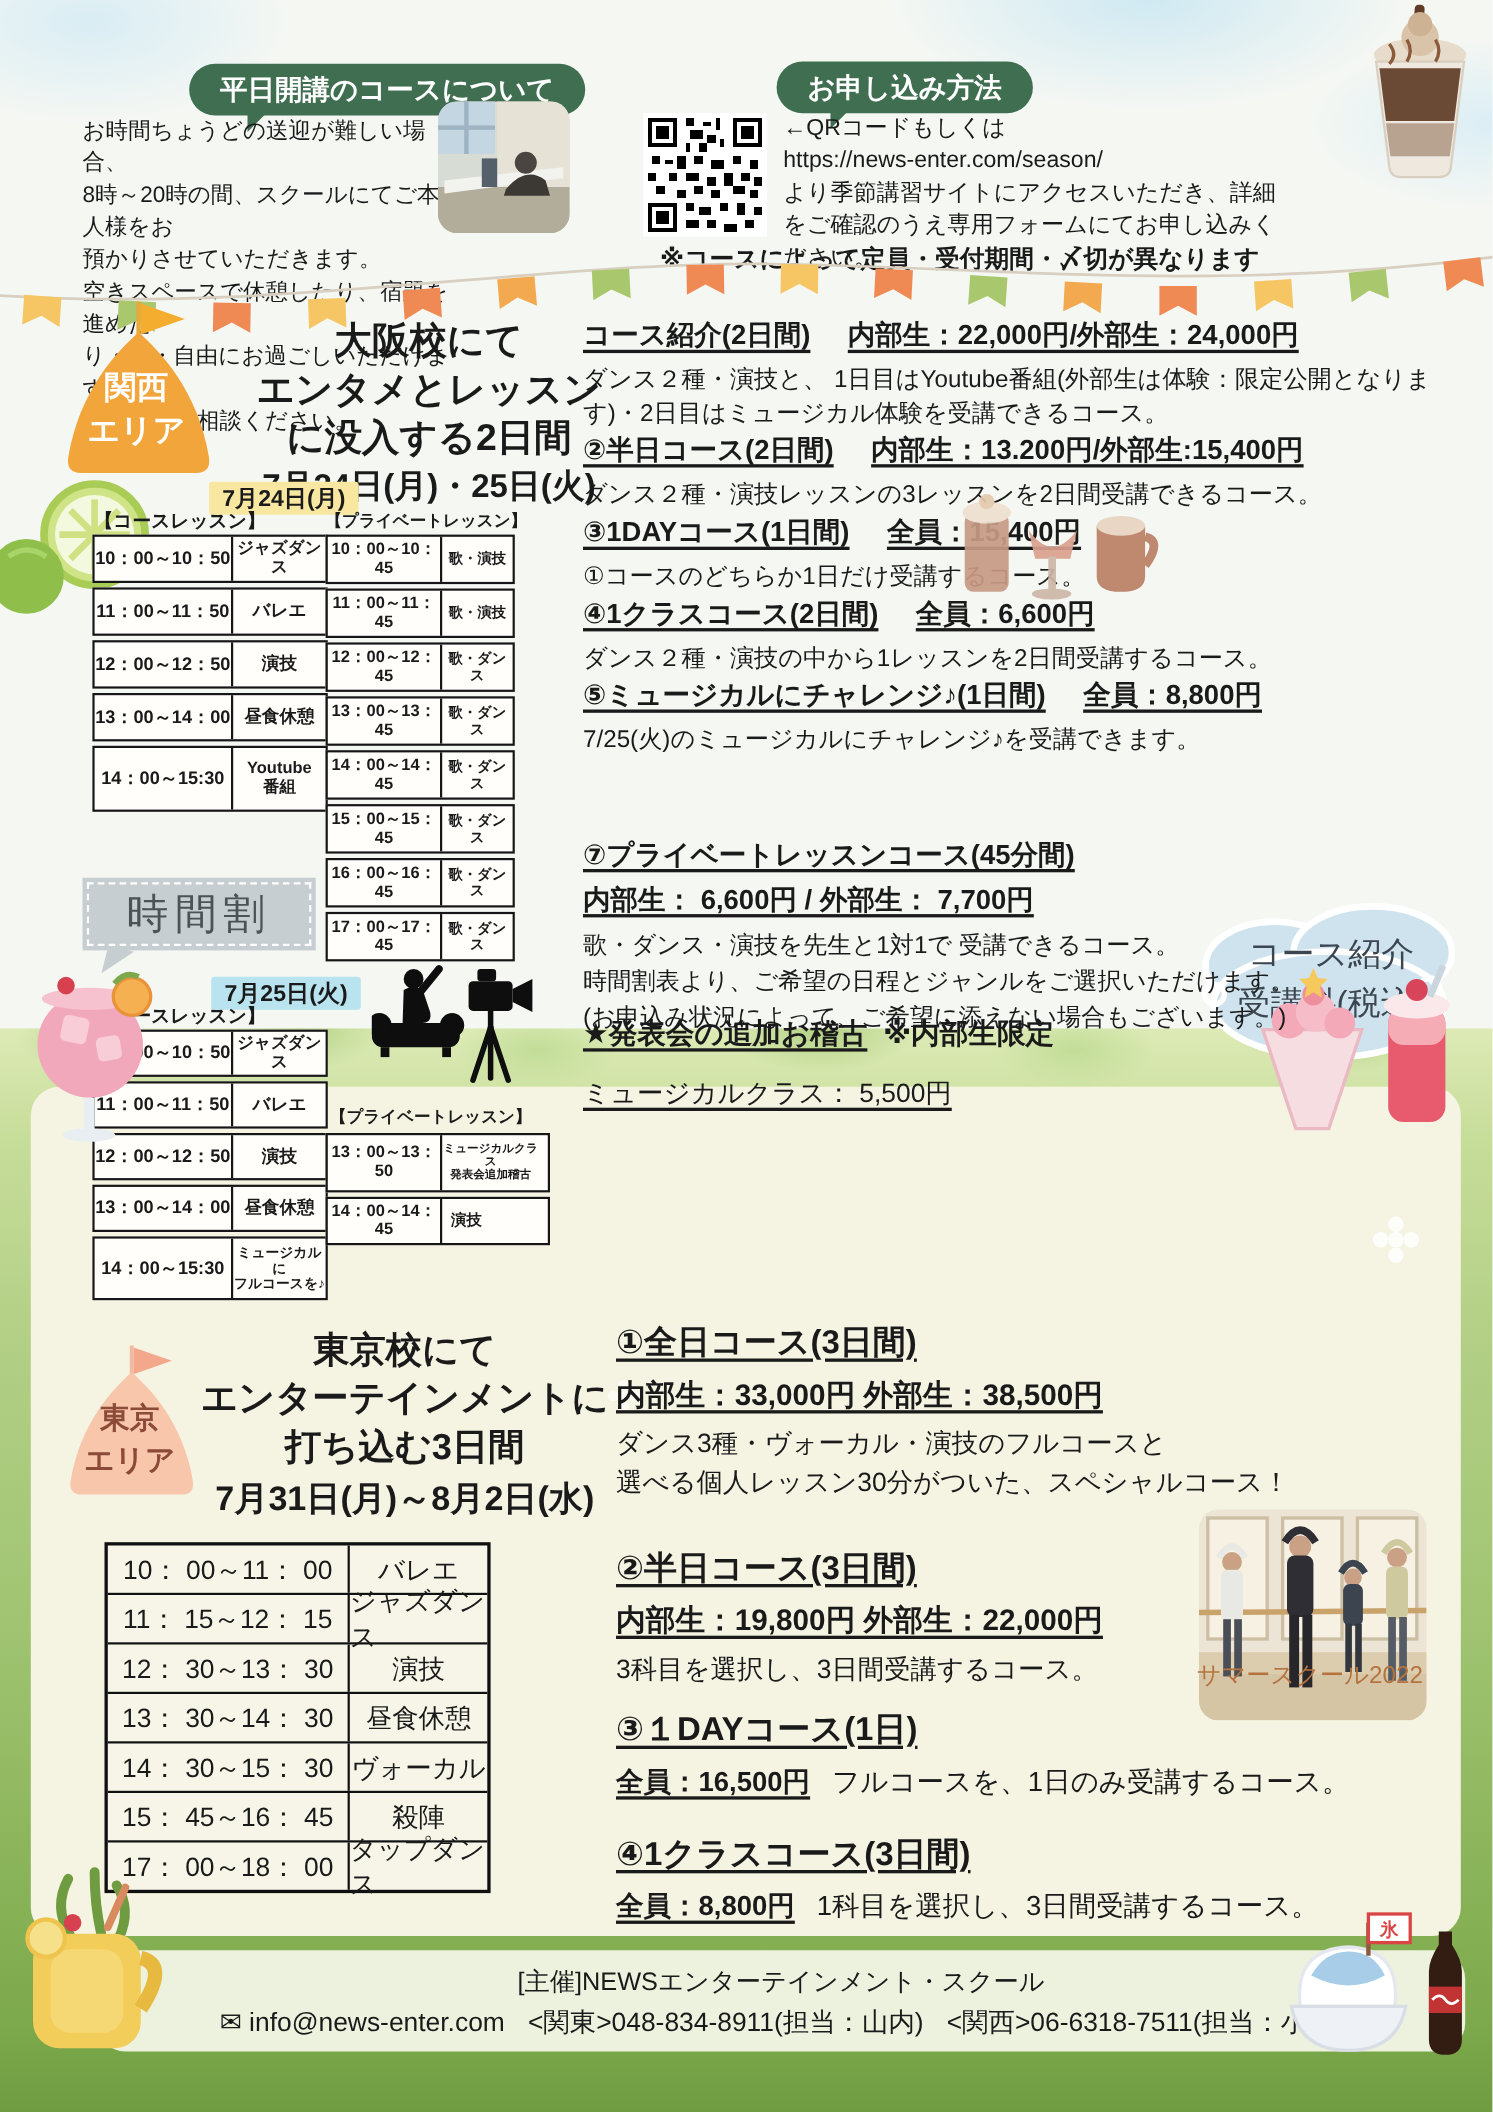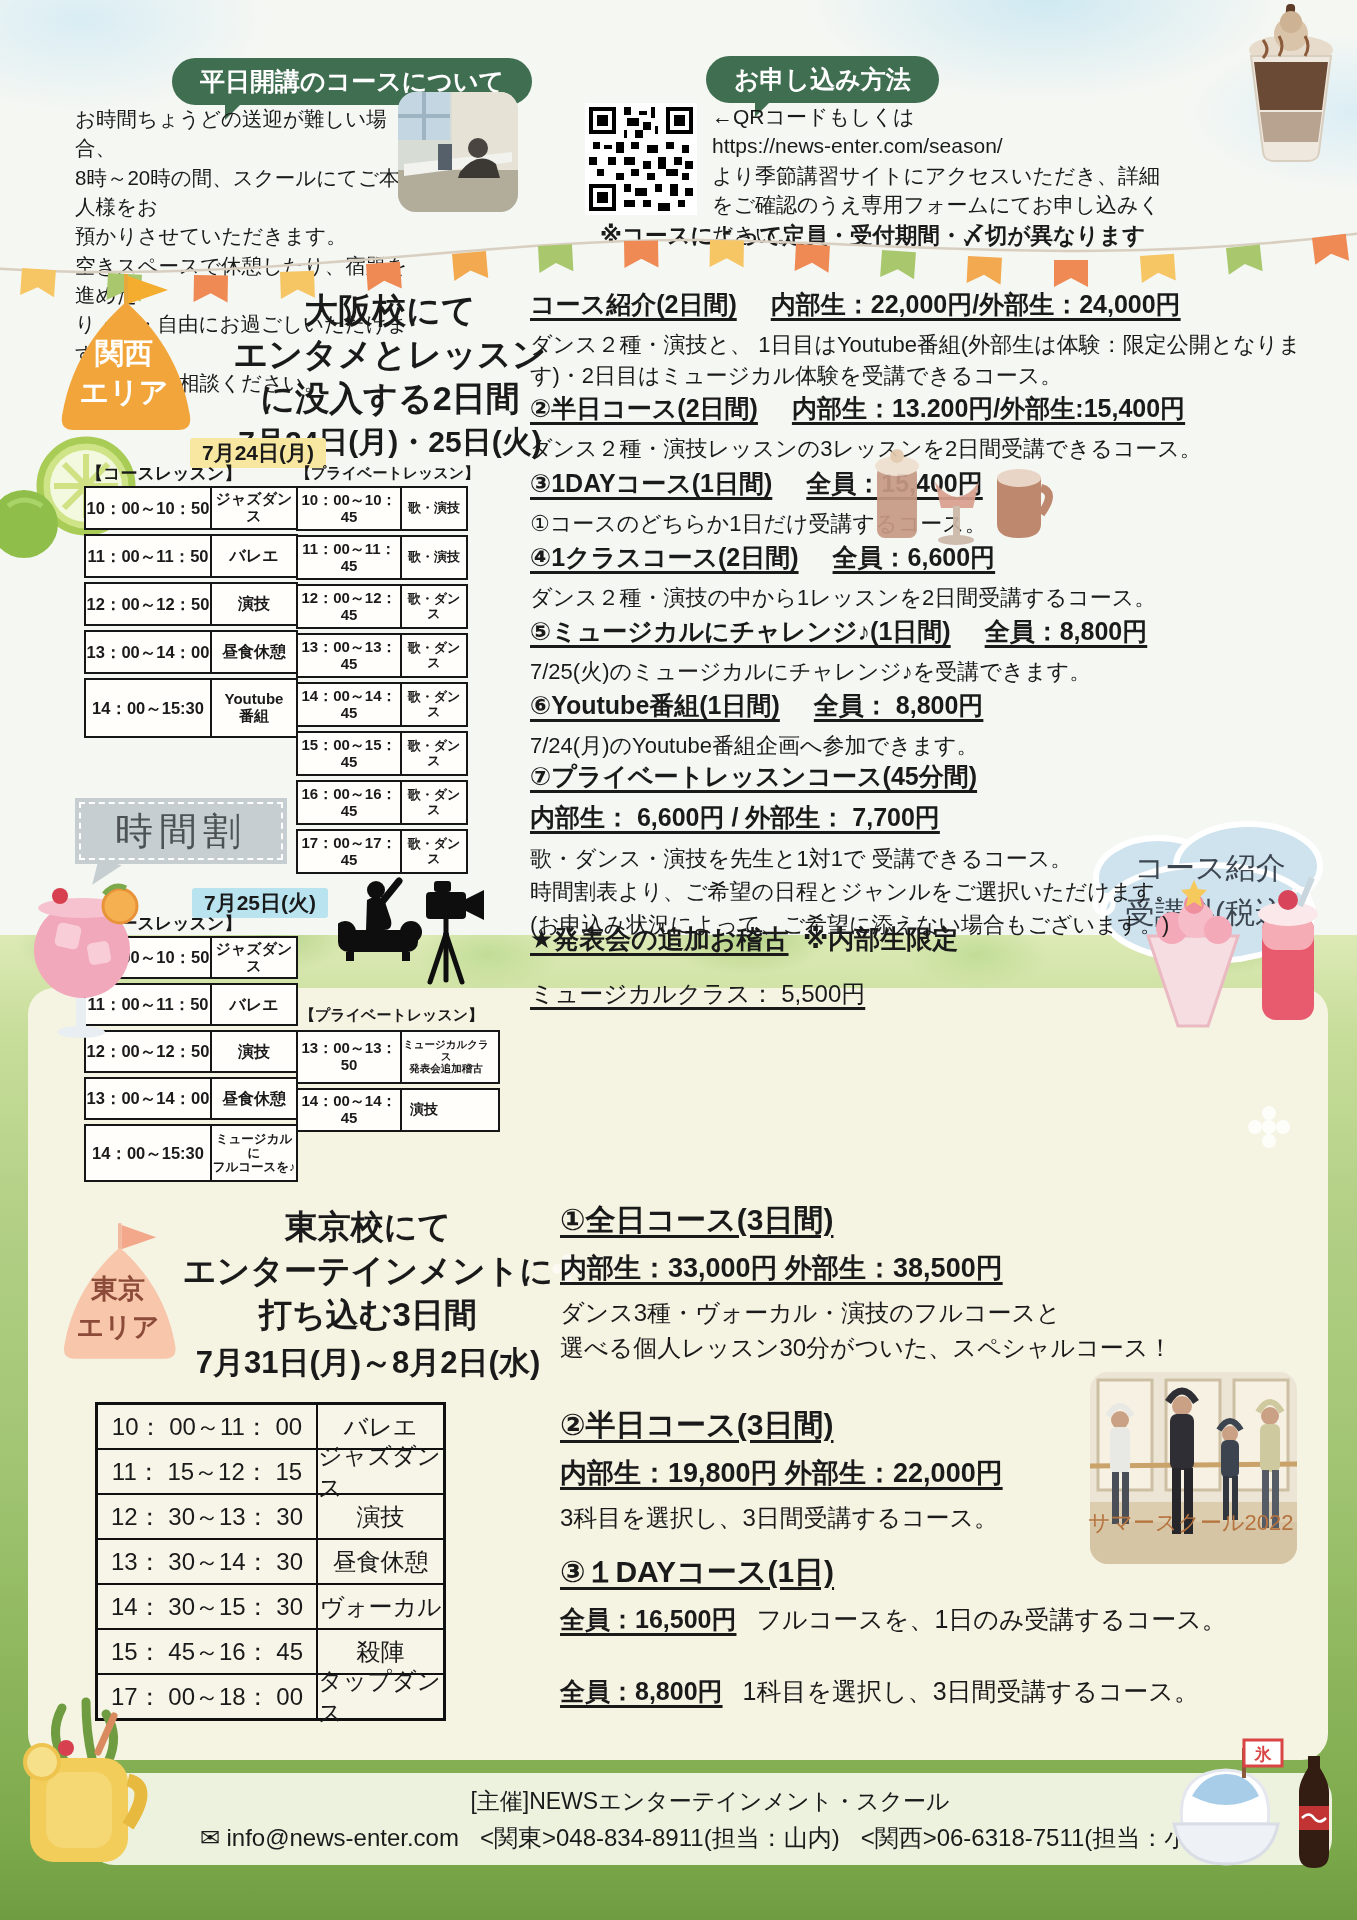--- a/index.html
+++ b/index.html
@@ -387,27 +387,20 @@
       </div>
     <div class="kdesc">ダンス２種・演技の中から1レッスンを2日間受講するコース。</div>
   </div>
   <div class="kcourse" style="top:615px">
     <div class="khead">
         <span class="u">⑤ミュージカルにチャレンジ♪(1日間)</span>
         <span class="u">全員：8,800円</span>
       </div>
     <div class="kdesc">7/25(火)のミュージカルにチャレンジ♪を受講できます。</div>
   </div>
-  <div class="kcourse" style="top:689px">
-    <div class="khead">
-        <span class="u">⑥Youtube番組(1日間)</span>
-        <span class="u">全員： 8,800円</span>
-      </div>
-    <div class="kdesc">7/24(月)のYoutube番組企画へ参加できます。</div>
-  </div>
   <div class="kcourse" style="top:760px;z-index:3">
     <div class="khead">
         <span class="u">⑦プライベートレッスンコース(45分間)</span>
       </div>
     <div class="khead u" style="margin-top:8px">内部生： 6,600円 / 外部生： 7,700円</div>
     <div class="kdesc pre" style="font-size:22px;line-height:1.5">歌・ダンス・演技を先生と1対1で 受講できるコース。
 時間割表より、ご希望の日程とジャンルをご選択いただけます。
 (お申込み状況によって、ご希望に添えない場合もございます。)</div>
   </div>
 
@@ -530,20 +523,21 @@
     <div class="tdesc">3科目を選択し、3日間受講するコース。</div>
   </div>
   <div class="tcourse" style="top:1552px">
     <div class="thead u">③１DAYコース(1日)</div>
     <div class="tinline">
         <span class="b u">全員：16,500円</span>
         <span>フルコースを、1日のみ受講するコース。</span>
       </div>
   </div>
   <div class="tcourse" style="top:1665px">
+    <div class="thead u">④1クラスコース(3日間)</div>
     <div class="tinline">
         <span class="b u">全員：8,800円</span>
         <span>1科目を選択し、3日間受講するコース。</span>
       </div>
   </div>
 
   <div class="abs photo" style="left:1090px;top:1372px;width:207px;height:192px">
     <svg width="207" height="192" viewBox="0 0 207 192">
       <rect width="207" height="192" fill="#ece4d4"></rect>
       <rect x="8" y="8" width="54" height="110" fill="#f6f1e3" stroke="#cdbfa4" stroke-width="3"></rect>

